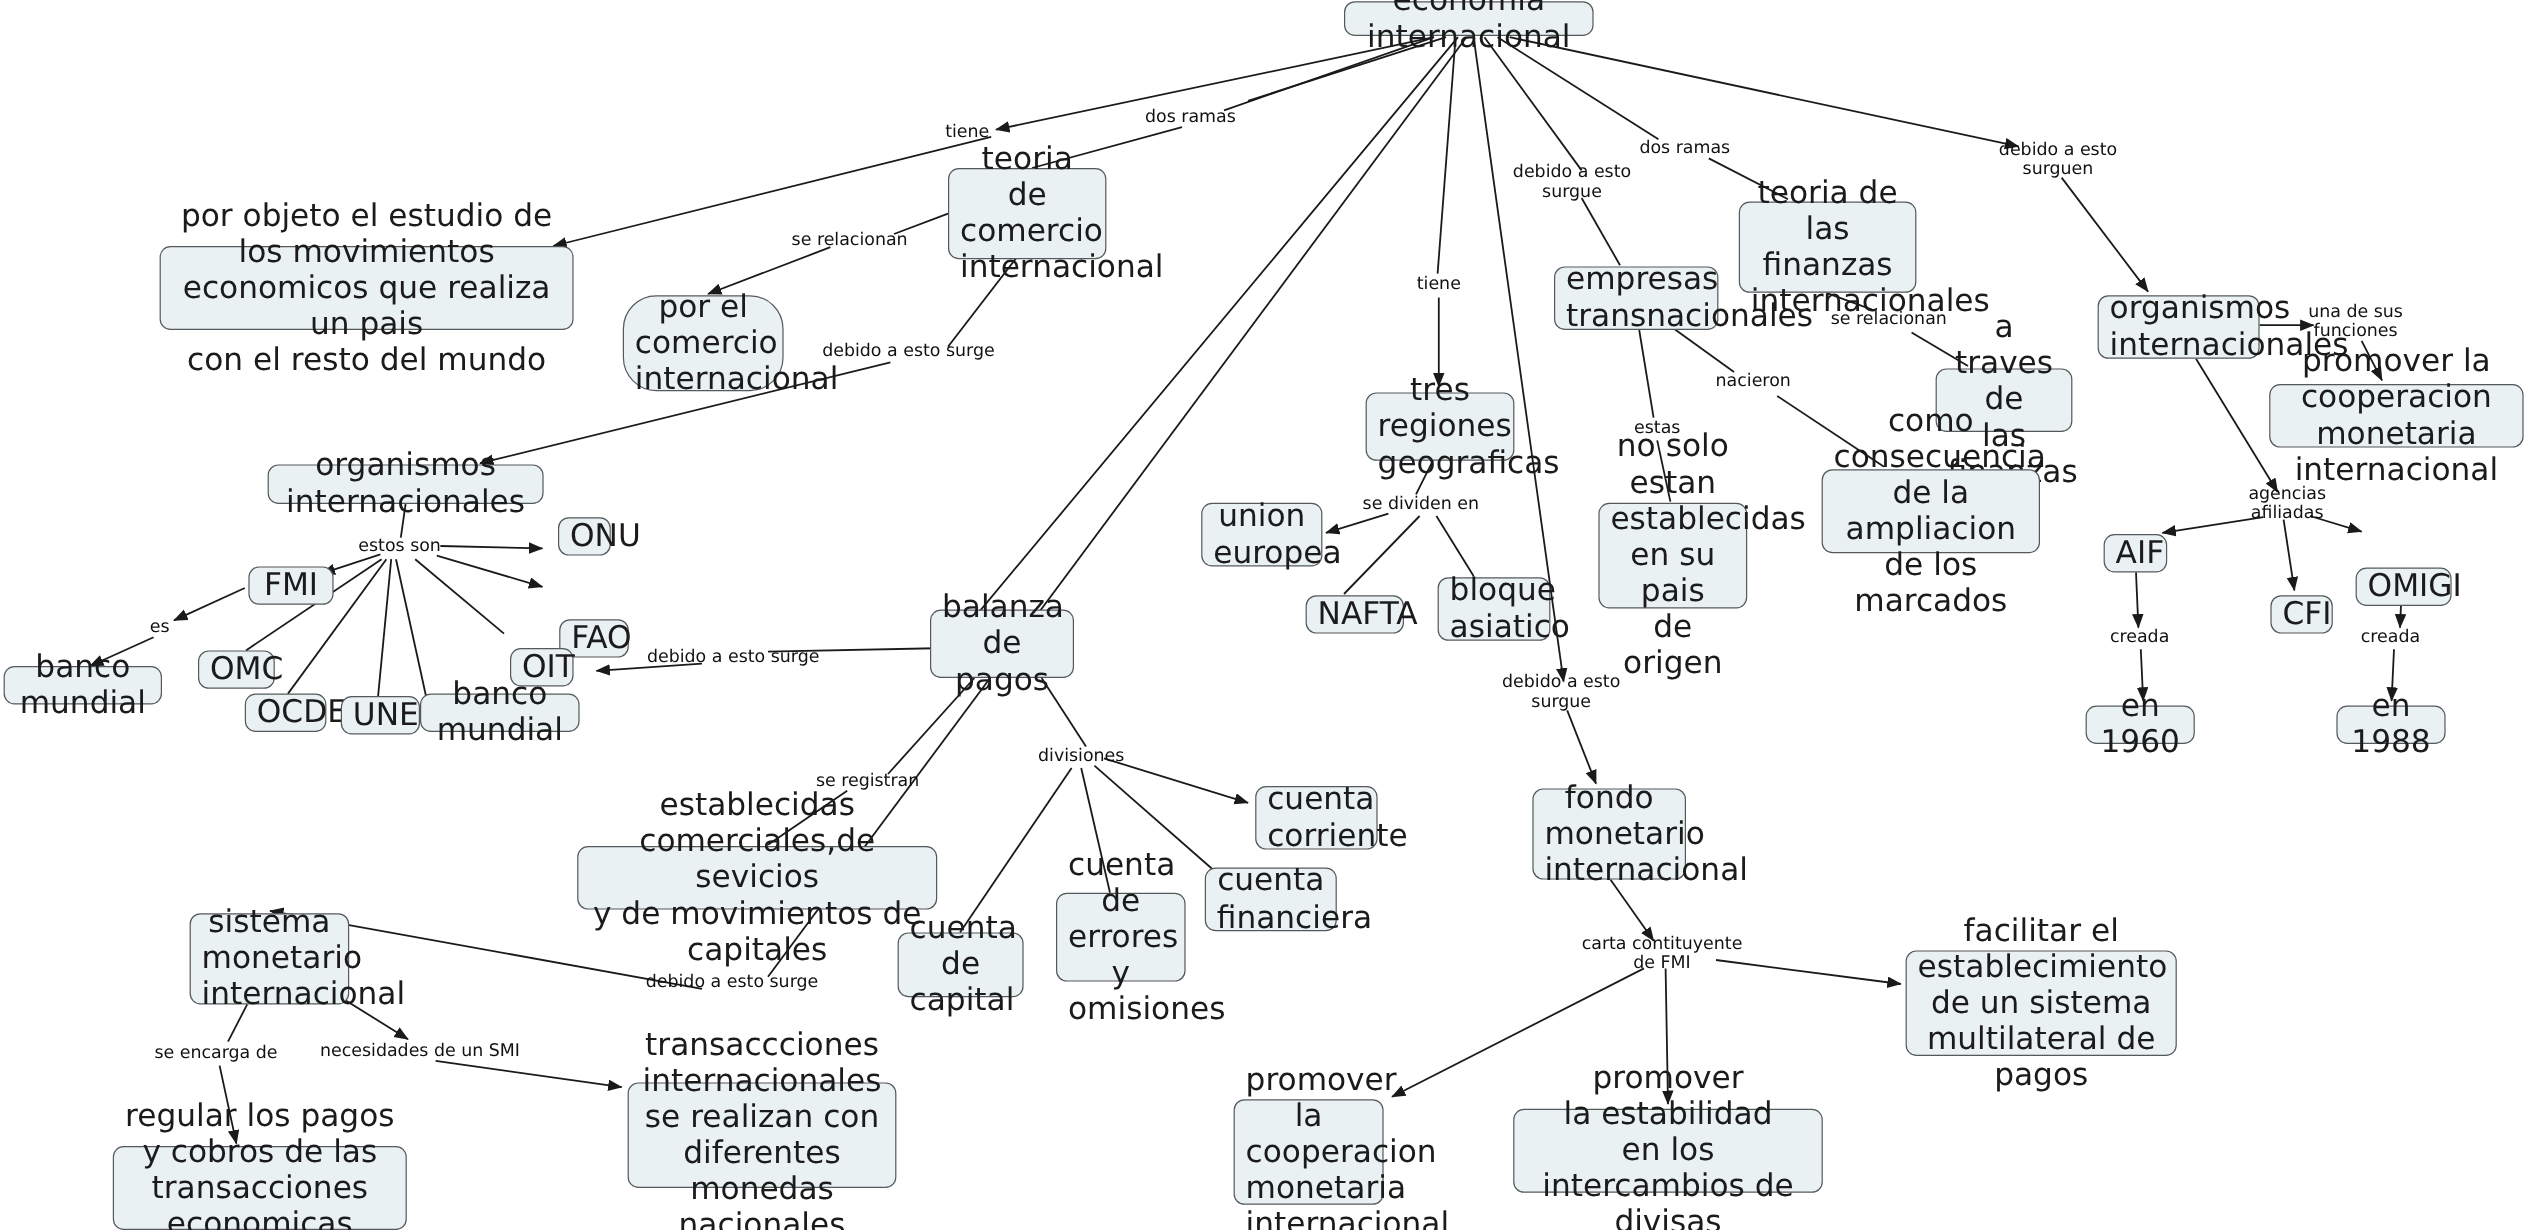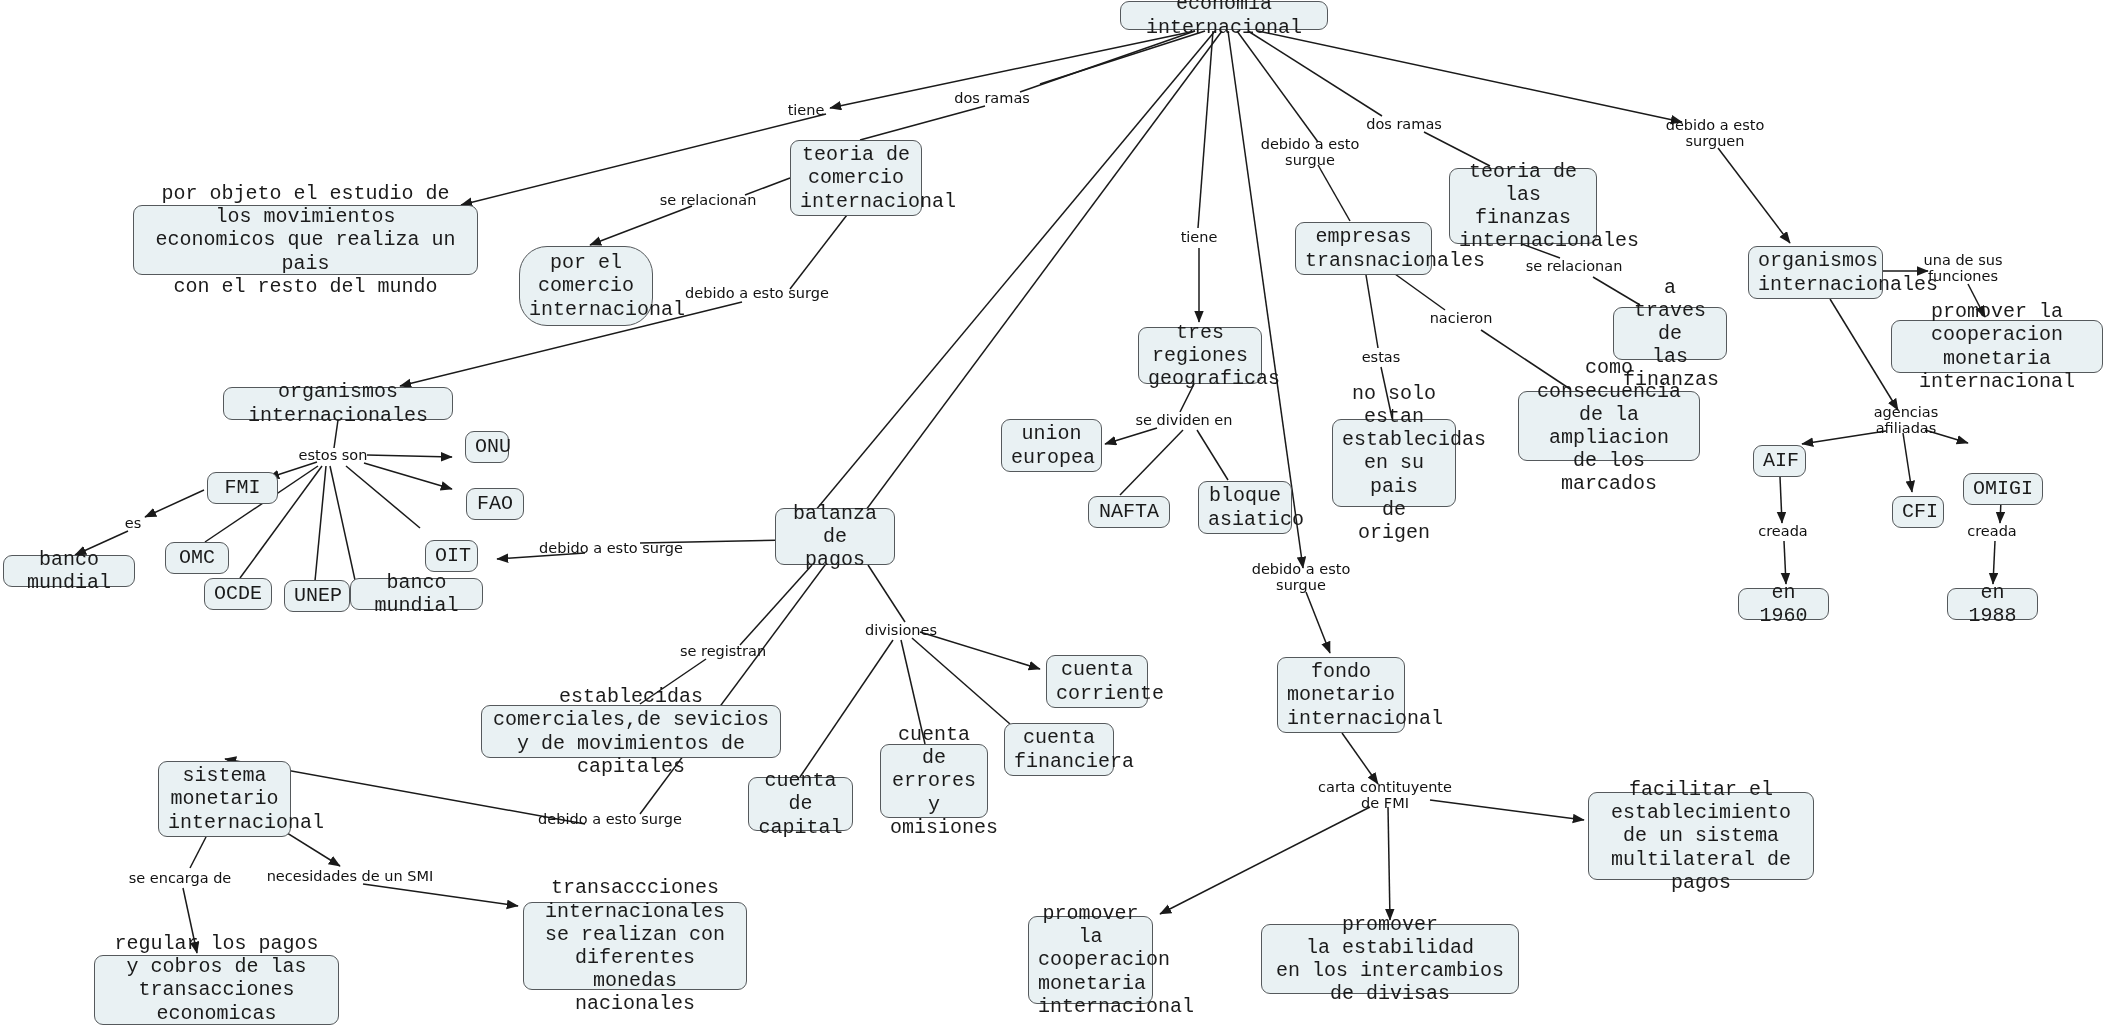--- a/index.html
+++ b/index.html
@@ -21,30 +21,29 @@
     width: 2105px;
     height: 1025px;
     pointer-events: none;
   }
   .node {
     position: absolute;
     background: #e9f1f3;
     border: 1.4px solid #55595c;
     border-radius: 9px;
     color: #1b1b1b;
-    font-size: 20px;
+    font-size: 26px;
     line-height: 1.16;
     text-align: center;
     display: flex;
     align-items: center;
     justify-content: flex-start;
     padding: 5px 9px;
     white-space: pre-line;
     z-index: 3;
-    font-family: Liberation Mono, monospace;
   }
   .node span { display: block; width: 100%; }
   .elabel {
     position: absolute;
     font-size: 14.5px;
     line-height: 1.12;
     color: #111;
     text-align: center;
     white-space: pre-line;
     background: transparent;
@@ -143,21 +142,21 @@
 economicos que realiza un pais
 con el resto del mundo</span></div>
       <div class="node" style="left: 790px; top: 140px; width: 132px; height: 76px; background: rgb(233, 241, 243); border-color: rgb(85, 89, 92);"><span>teoria de
 comercio
 internacional</span></div>
       <div class="node" style="left: 519px; top: 246px; width: 134px; height: 80px; background: rgb(233, 241, 243); border-color: rgb(85, 89, 92); border-radius: 28px;"><span>por el
 comercio
 internacional</span></div>
       <div class="node" style="left: 223px; top: 387px; width: 230px; height: 33px; background: rgb(233, 241, 243); border-color: rgb(85, 89, 92);"><span>organismos internacionales</span></div>
       <div class="node" style="left: 465px; top: 431px; width: 44px; height: 32px; background: rgb(233, 241, 243); border-color: rgb(85, 89, 92);"><span>ONU</span></div>
-      <div class="node" style="left: 466px; top: 488px; width: 58px; height: 32px; background: rgb(233, 241, 243); border-color: rgb(85, 89, 92);"><span>FAO</span></div>
+      <div class="node" style="left: 466px; top: 516px; width: 58px; height: 32px; background: rgb(233, 241, 243); border-color: rgb(85, 89, 92);"><span>FAO</span></div>
       <div class="node" style="left: 207px; top: 472px; width: 71px; height: 32px; background: rgb(233, 241, 243); border-color: rgb(85, 89, 92);"><span>FMI</span></div>
       <div class="node" style="left: 425px; top: 528px; width: 53px; height: 32px; background: rgb(233, 241, 243); border-color: rgb(85, 89, 92); margin-top: 12px;"><span>OIT</span></div>
       <div class="node" style="left: 165px; top: 542px; width: 64px; height: 32px; background: rgb(233, 241, 243); border-color: rgb(85, 89, 92);"><span>OMC</span></div>
       <div class="node" style="left: 3px; top: 555px; width: 132px; height: 32px; background: rgb(233, 241, 243); border-color: rgb(85, 89, 92);"><span>banco mundial</span></div>
       <div class="node" style="left: 204px; top: 578px; width: 68px; height: 32px; background: rgb(233, 241, 243); border-color: rgb(85, 89, 92);"><span>OCDE</span></div>
       <div class="node" style="left: 284px; top: 580px; width: 66px; height: 32px; background: rgb(233, 241, 243); border-color: rgb(85, 89, 92);"><span>UNEP</span></div>
       <div class="node" style="left: 350px; top: 578px; width: 133px; height: 32px; background: rgb(233, 241, 243); border-color: rgb(85, 89, 92);"><span>banco mundial</span></div>
       <div class="node" style="left: 775px; top: 508px; width: 120px; height: 57px; background: rgb(233, 241, 243); border-color: rgb(85, 89, 92);"><span>balanza de
 pagos</span></div>
       <div class="node" style="left: 481px; top: 705px; width: 300px; height: 53px; background: rgb(233, 241, 243); border-color: rgb(85, 89, 92);"><span>establecidas comerciales,de sevicios

